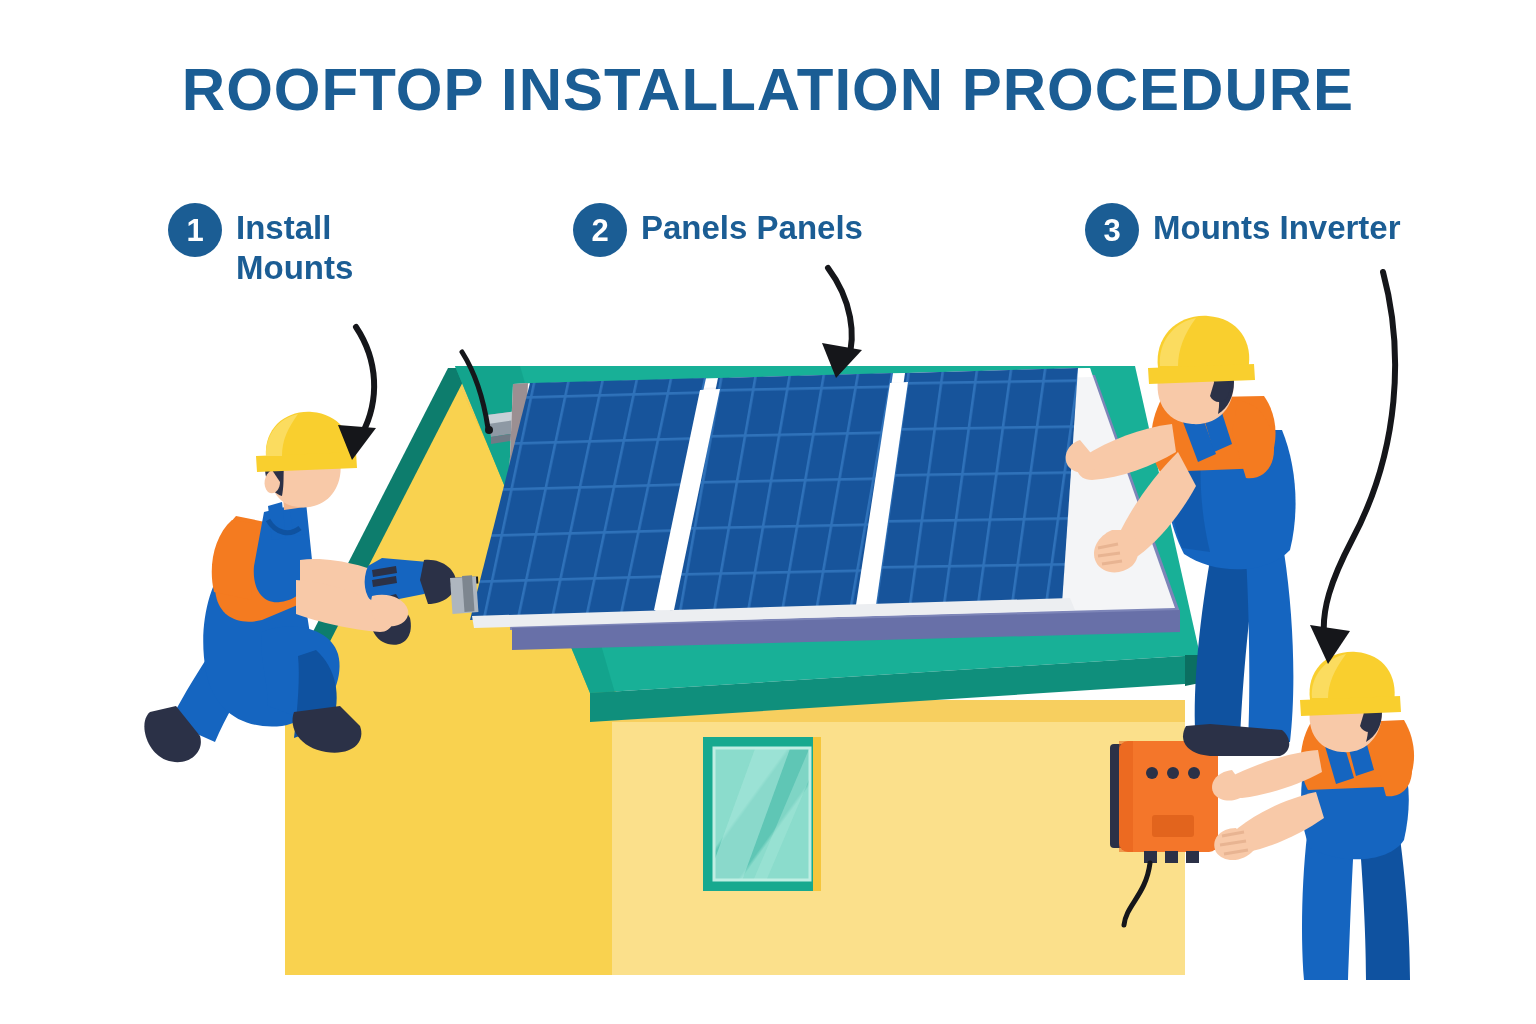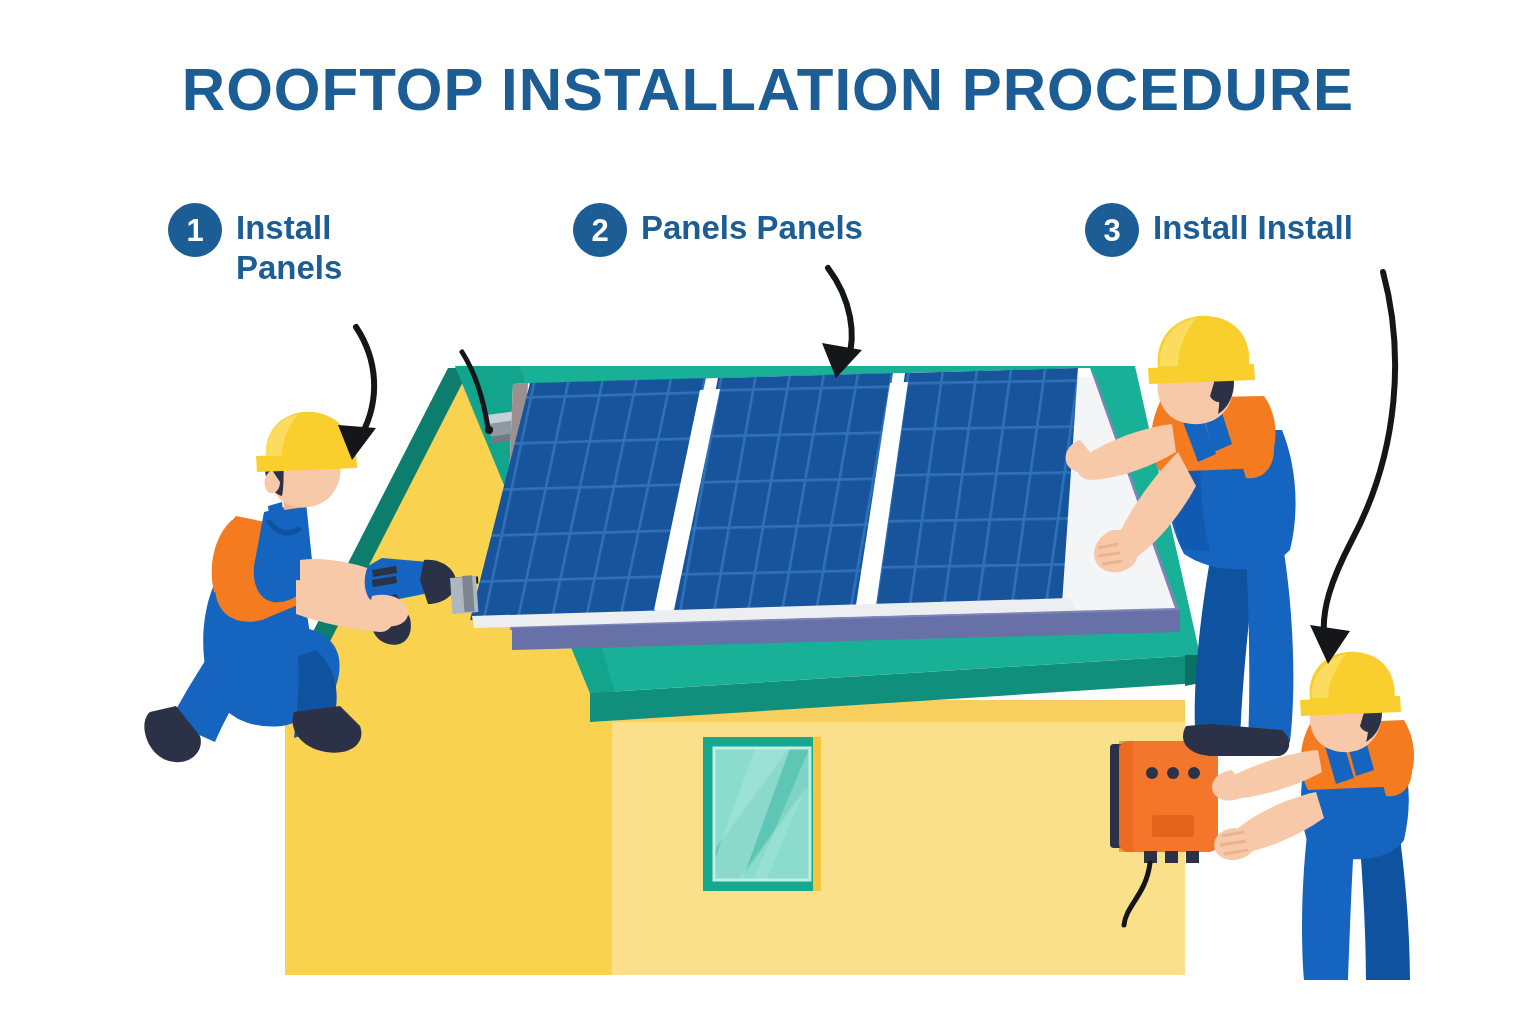--- a/index.html
+++ b/index.html
@@ -54,31 +54,31 @@
 </head>
 <body>
 
 <div class="stage">
 
   <div id="page-title">ROOFTOP INSTALLATION PROCEDURE</div>
 
   <div class="step" id="step-1">
     <div class="badge">1</div>
     <div class="step-label">Install
-Panels</div>
+Mounts</div>
   </div>
 
   <div class="step" id="step-2">
     <div class="badge">2</div>
     <div class="step-label">Panels Panels</div>
   </div>
 
   <div class="step" id="step-3">
     <div class="badge">3</div>
-    <div class="step-label">Install Install</div>
+    <div class="step-label">Mounts Inverter</div>
   </div>
 
   <svg class="art" viewBox="0 0 1536 1024" xmlns="http://www.w3.org/2000/svg">
     <defs>
 
       <pattern id="cellgrid" width="34" height="46" patternUnits="userSpaceOnUse">
         <rect width="34" height="46" fill="#17549b"></rect>
         <rect x="0" y="0" width="2.6" height="46" fill="#2f72ba"></rect>
         <rect x="0" y="0" width="34" height="2.6" fill="#2f72ba"></rect>
       </pattern>

